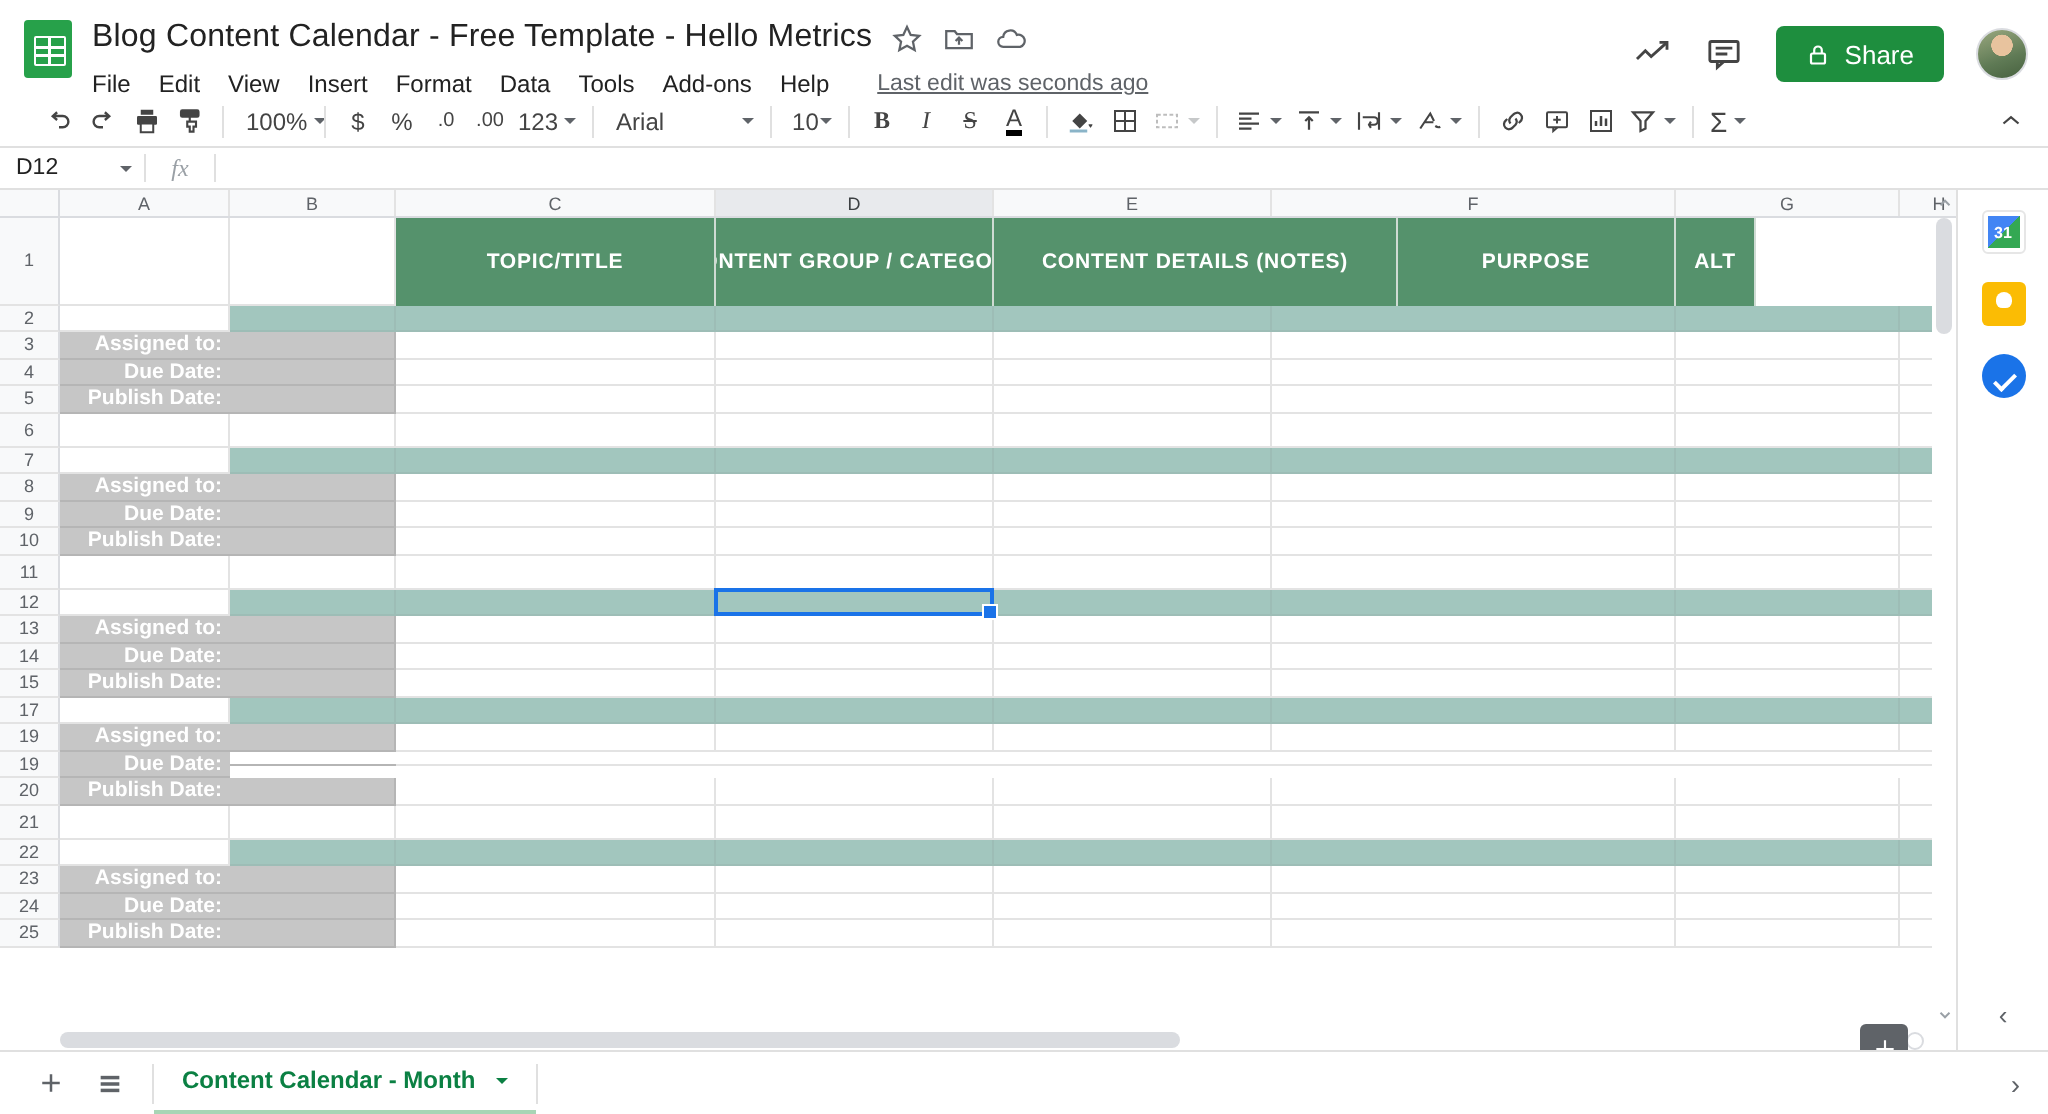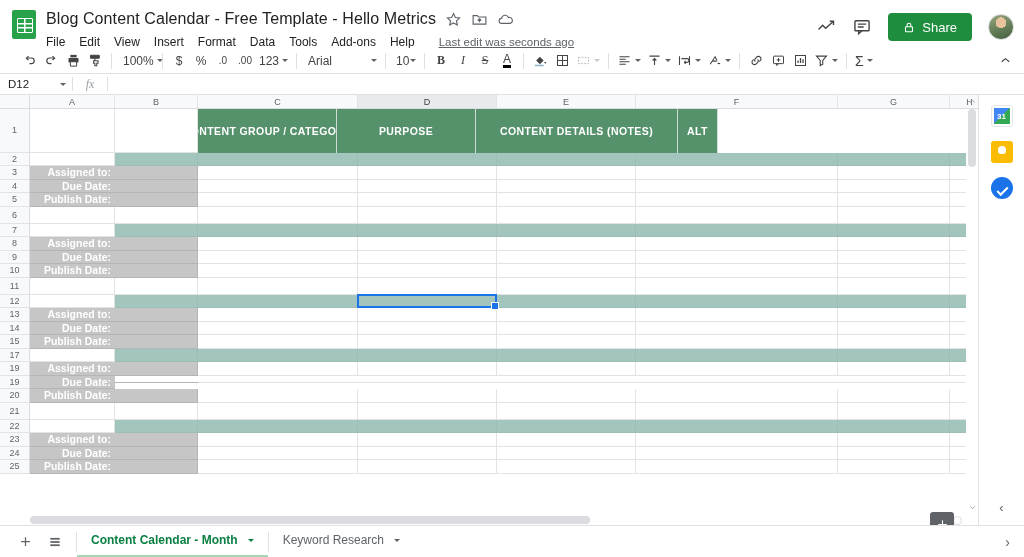--- a/index.html
+++ b/index.html
@@ -387,23 +387,24 @@
           <div class="ch" style="width: 139px;">E</div>
           <div class="ch" style="width: 202px;">F</div>
           <div class="ch" style="width: 112px;">G</div>
           <div class="ch" style="width: 40px;">H</div>
         </div>
       <div class="rows" id="rows">
           <div class="row" style="height: 44px; line-height: 43px;">
             <div class="rh">1</div>
             <div class="cell white" style="width: 85px; height: 44px;"></div>
             <div class="cell white" style="width: 83px; height: 44px;"></div>
+            <div class="cell hdrcell" style="width: 160px; height: 44px;">TOPIC/TITLE</div>
             <div class="cell hdrcell" style="width: 139px; height: 44px;">CONTENT GROUP / CATEGORY</div>
+            <div class="cell hdrcell" style="width: 202px; height: 44px;">CONTENT DETAILS (NOTES)</div>
             <div class="cell hdrcell" style="width: 139px; height: 44px;">PURPOSE</div>
-            <div class="cell hdrcell" style="width: 202px; height: 44px;">CONTENT DETAILS (NOTES)</div>
             <div class="cell hdrcell" style="width: 40px; height: 44px;">ALT</div>
           </div>
           <div class="row" style="height: 13px; line-height: 12px;">
             <div class="rh">2</div>
             <div class="cell white" style="width: 85px;"></div>
             <div class="cell band" style="width: 83px;"></div>
             <div class="cell band" style="width: 160px;"></div>
             <div class="cell band" style="width: 139px;"></div>
             <div class="cell band" style="width: 139px;"></div>
             <div class="cell band" style="width: 202px;"></div>
@@ -705,21 +706,17 @@
           <rect x="4" y="16" width="16" height="3"></rect>
         </svg>
       </div>
     <div class="tabs" id="tabs">
         <div class="tab-sep"></div>
         <div class="tab active">
           <span>Content Calendar - Month</span>
           <span class="caret"></span>
         </div>
         <div class="tab-sep"></div>
-        <div class="tab">
-          <span>Keyword Research</span>
-          <span class="caret"></span>
-        </div>
       </div>
     <div class="tabbar-right">›</div>
   </div>
 
 </div>
 
 </body></html>

